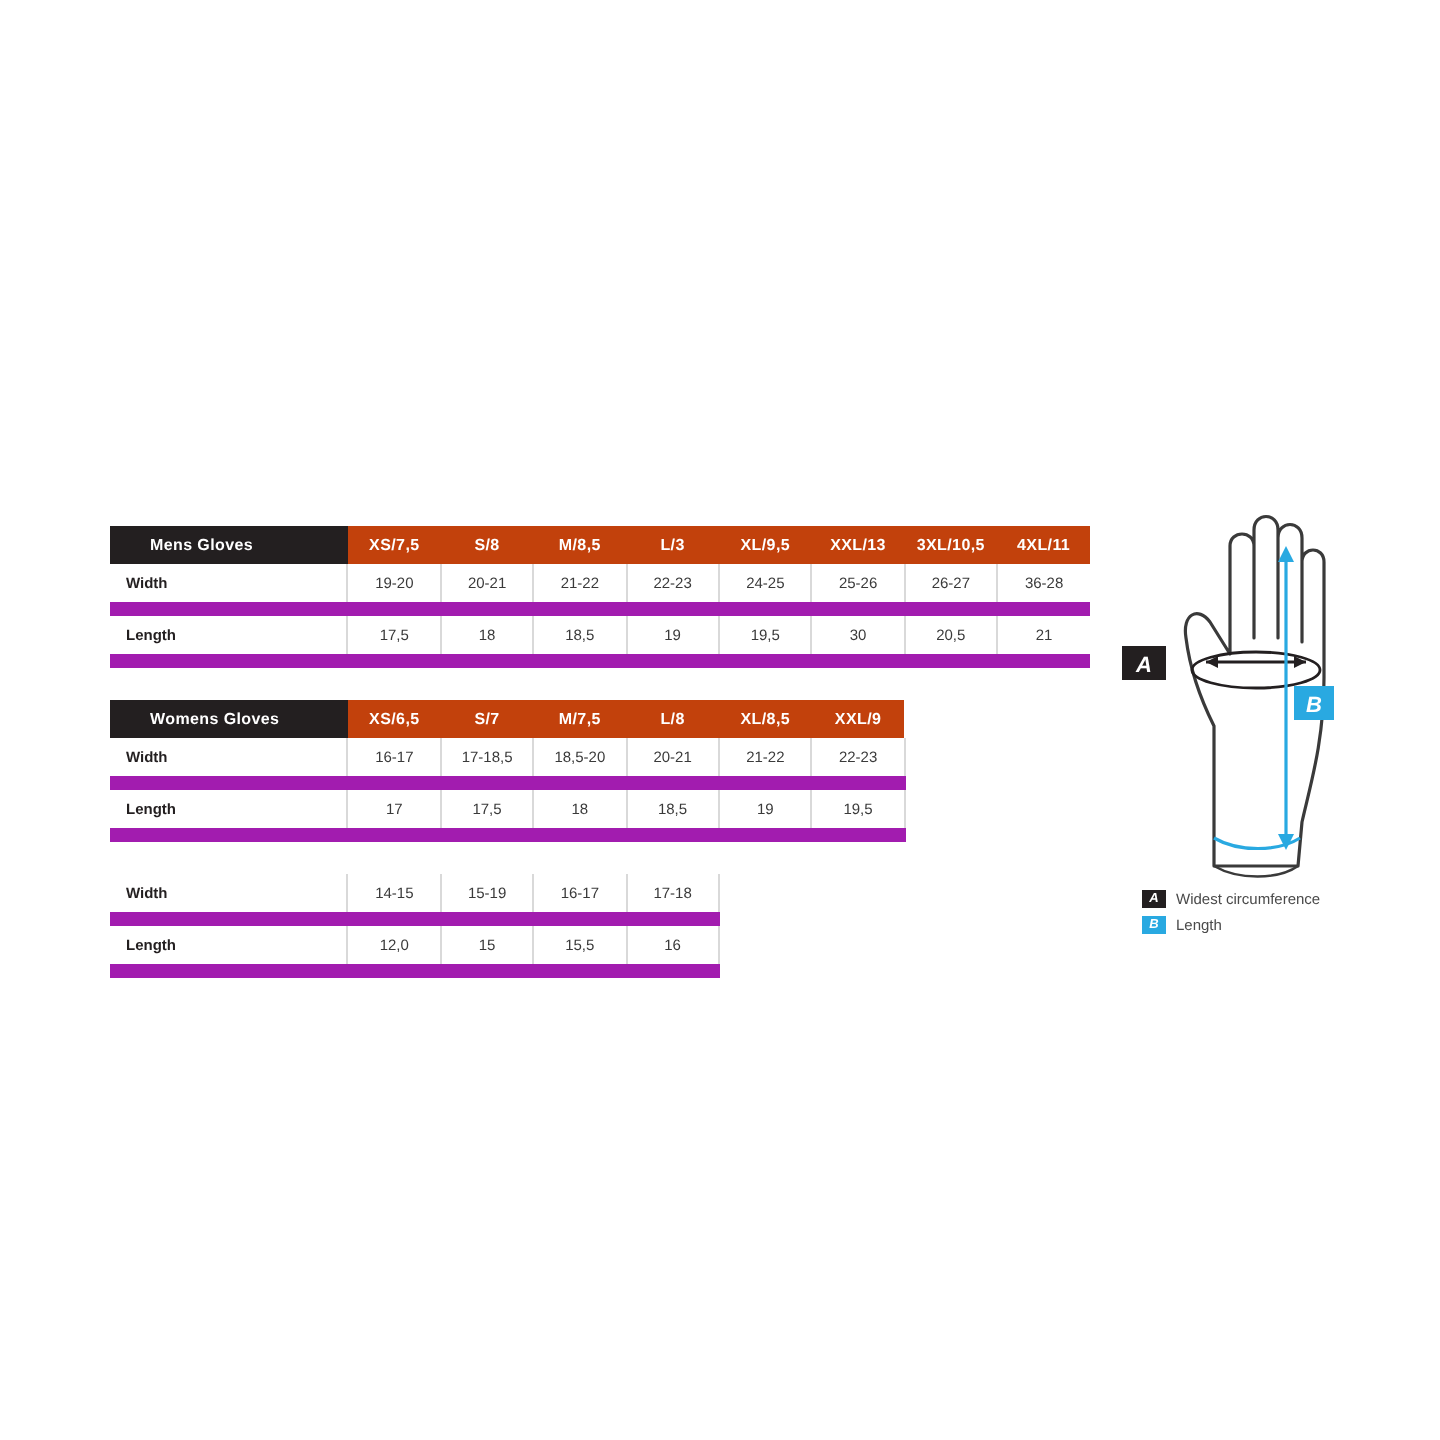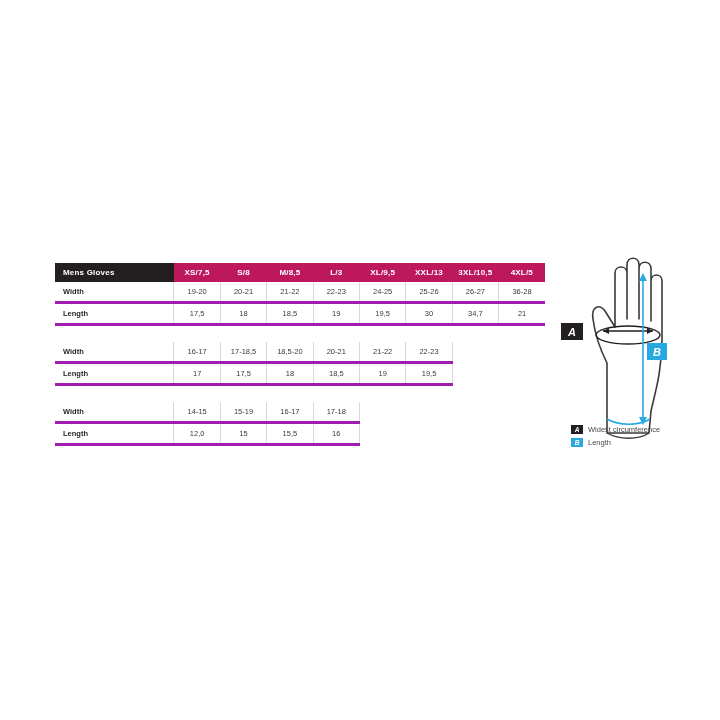--- a/index.html
+++ b/index.html
@@ -33,48 +33,48 @@
     border-collapse: collapse;
     table-layout: fixed;
     width: 100%;
     margin-bottom: 16px;
   }
   table.size-table td, table.size-table th {
     padding: 0;
     margin: 0;
   }
   .hdr-row th {
-    background: #be185d;
+    background: #c2410c;
     color: #ffffff;
     height: 19px;
     font-size: 8px;
     font-weight: bold;
     text-align: center;
     vertical-align: middle;
     letter-spacing: 0.2px;
   }
   .hdr-row th.label-cell {
     background: #231f20;
     color: #ffffff;
     text-align: left;
-    padding-left: 8px;
+    padding-left: 20px;
     font-size: 8px;
     font-weight: bold;
   }
   .hdr-row th.spacer-cell {
     background: #ffffff;
     border: none;
   }
   .data-row td {
     height: 19px;
     font-size: 7.5px;
     text-align: center;
     vertical-align: middle;
     color: #3a3a3a;
-    border-bottom: 3px solid #a21caf;
+    border-bottom: 7px solid #a21caf;
     border-right: 1px solid #d9d9d9;
   }
   .data-row td:last-child {
     border-right: none;
   }
   .data-row td.empty-cell {
     border-right: none;
     border-bottom: none;
   }
   .data-row td.label-cell {
@@ -90,21 +90,21 @@
   .diagram {
     position: absolute;
     left: 555px;
     top: 243px;
     width: 150px;
     height: 230px;
   }
   .legend {
     position: absolute;
     left: 571px;
-    top: 423px;
+    top: 443px;
     width: 140px;
     font-size: 7.5px;
     color: #3a3a3a;
   }
   .legend-row {
     display: flex;
     align-items: center;
     height: 12px;
     margin-bottom: 1px;
   }
@@ -146,59 +146,69 @@
       <tbody>
           <tr class="hdr-row">
         <th class="label-cell">Mens Gloves</th>
         <th>XS/7,5</th>
         <th>S/8</th>
         <th>M/8,5</th>
         <th>L/3</th>
         <th>XL/9,5</th>
         <th>XXL/13</th>
         <th>3XL/10,5</th>
-        <th>4XL/5</th>
+        <th>4XL/11</th>
       </tr>
       <tr class="data-row">
         <td class="label-cell">Width</td>
         <td>19-20</td>
         <td>20-21</td>
         <td>21-22</td>
         <td>22-23</td>
         <td>24-25</td>
         <td>25-26</td>
         <td>26-27</td>
         <td>36-28</td>
       </tr>
       <tr class="data-row">
         <td class="label-cell">Length</td>
         <td>17,5</td>
         <td>18</td>
         <td>18,5</td>
         <td>19</td>
         <td>19,5</td>
         <td>30</td>
-        <td>34,7</td>
+        <td>20,5</td>
         <td>21</td>
       </tr>
     </tbody>
       </table>
 
     <table class="size-table">
       <colgroup>
         <col style="width:118px">
         <col style="width:46px">
           <col style="width:46px">
           <col style="width:46px">
         <col style="width:46px">
           <col style="width:46px">
           <col style="width:46px">
         <col style="width:92px">
       </colgroup>
       <tbody>
+          <tr class="hdr-row">
+        <th class="label-cell">Womens Gloves</th>
+        <th>XS/6,5</th>
+        <th>S/7</th>
+        <th>M/7,5</th>
+        <th>L/8</th>
+        <th>XL/8,5</th>
+        <th>XXL/9</th>
+        <th class="spacer-cell"></th>
+      </tr>
       <tr class="data-row">
         <td class="label-cell">Width</td>
         <td>16-17</td>
         <td>17-18,5</td>
         <td>18,5-20</td>
         <td>20-21</td>
         <td>21-22</td>
         <td>22-23</td>
         <td class="empty-cell"></td>
       </tr>

